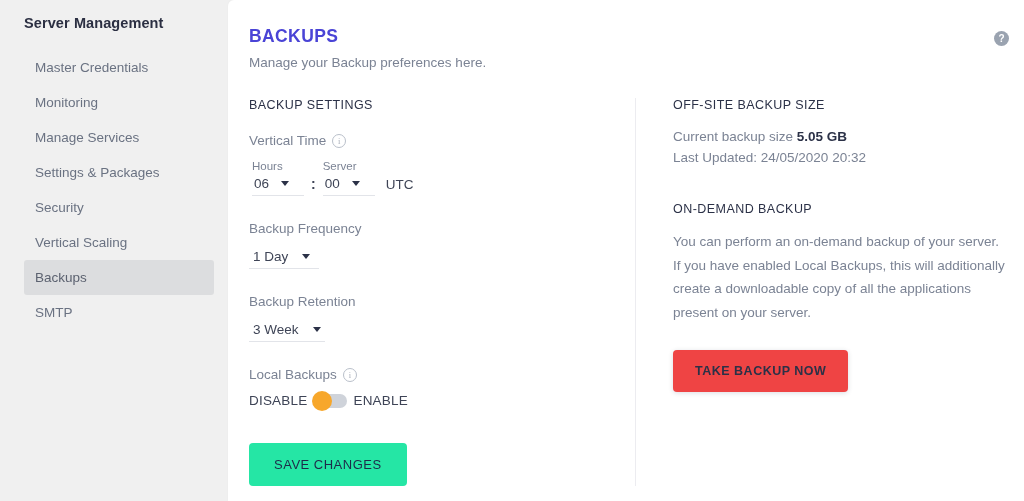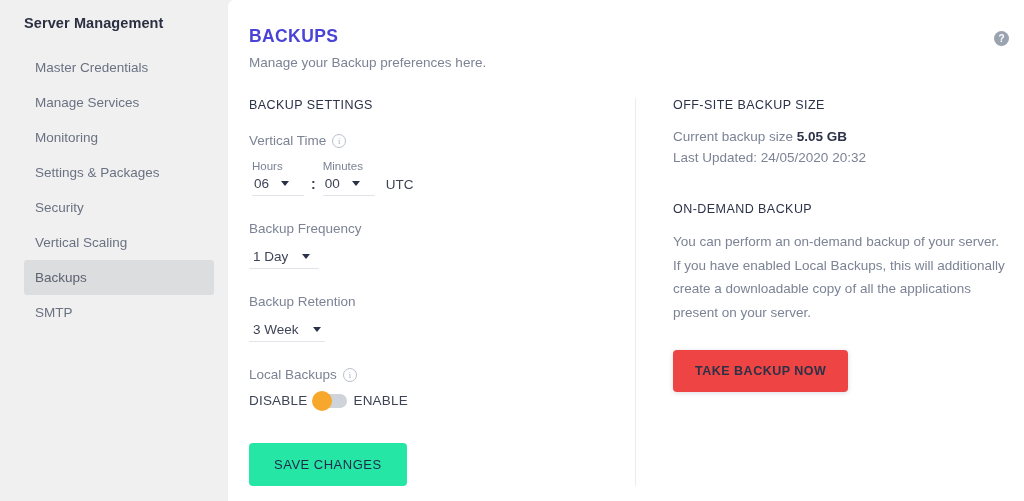--- a/index.html
+++ b/index.html
@@ -300,24 +300,24 @@
 
 <div class="app">
 
   <nav class="sidebar">
     <div class="sidebar-title">Server Management</div>
     <ul class="nav-list">
       <li class="nav-item">
         <span>Master Credentials</span>
       </li>
       <li class="nav-item">
+        <span>Monitoring</span>
+      </li>
+      <li class="nav-item">
         <span>Manage Services</span>
-      </li>
-      <li class="nav-item">
-        <span>Monitoring</span>
       </li>
       <li class="nav-item">
         <span>Settings &amp; Packages</span>
       </li>
       <li class="nav-item">
         <span>Security</span>
       </li>
       <li class="nav-item">
         <span>Vertical Scaling</span>
       </li>
@@ -355,21 +355,21 @@
             <div class="time-cap">Hours</div>
             <div class="select-underline">
               <span class="select-value">06</span>
               <span class="caret"></span>
             </div>
           </div>
 
           <div class="colon">:</div>
 
           <div class="time-group">
-            <div class="time-cap">Minutes</div>
+            <div class="time-cap">Server</div>
             <div class="select-underline">
               <span class="select-value">00</span>
               <span class="caret"></span>
             </div>
           </div>
 
           <div class="utc">UTC</div>
         </div>
 
         <div class="field-block">

